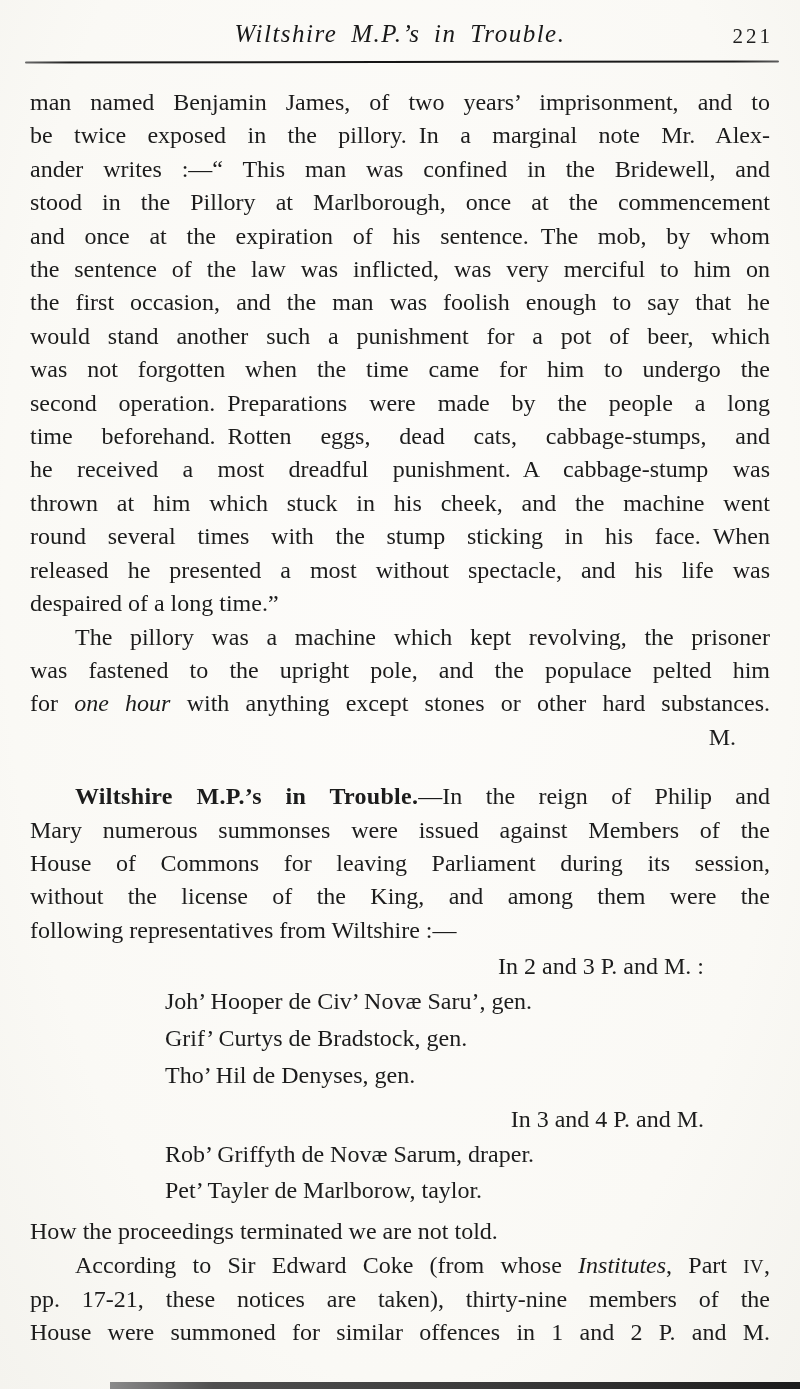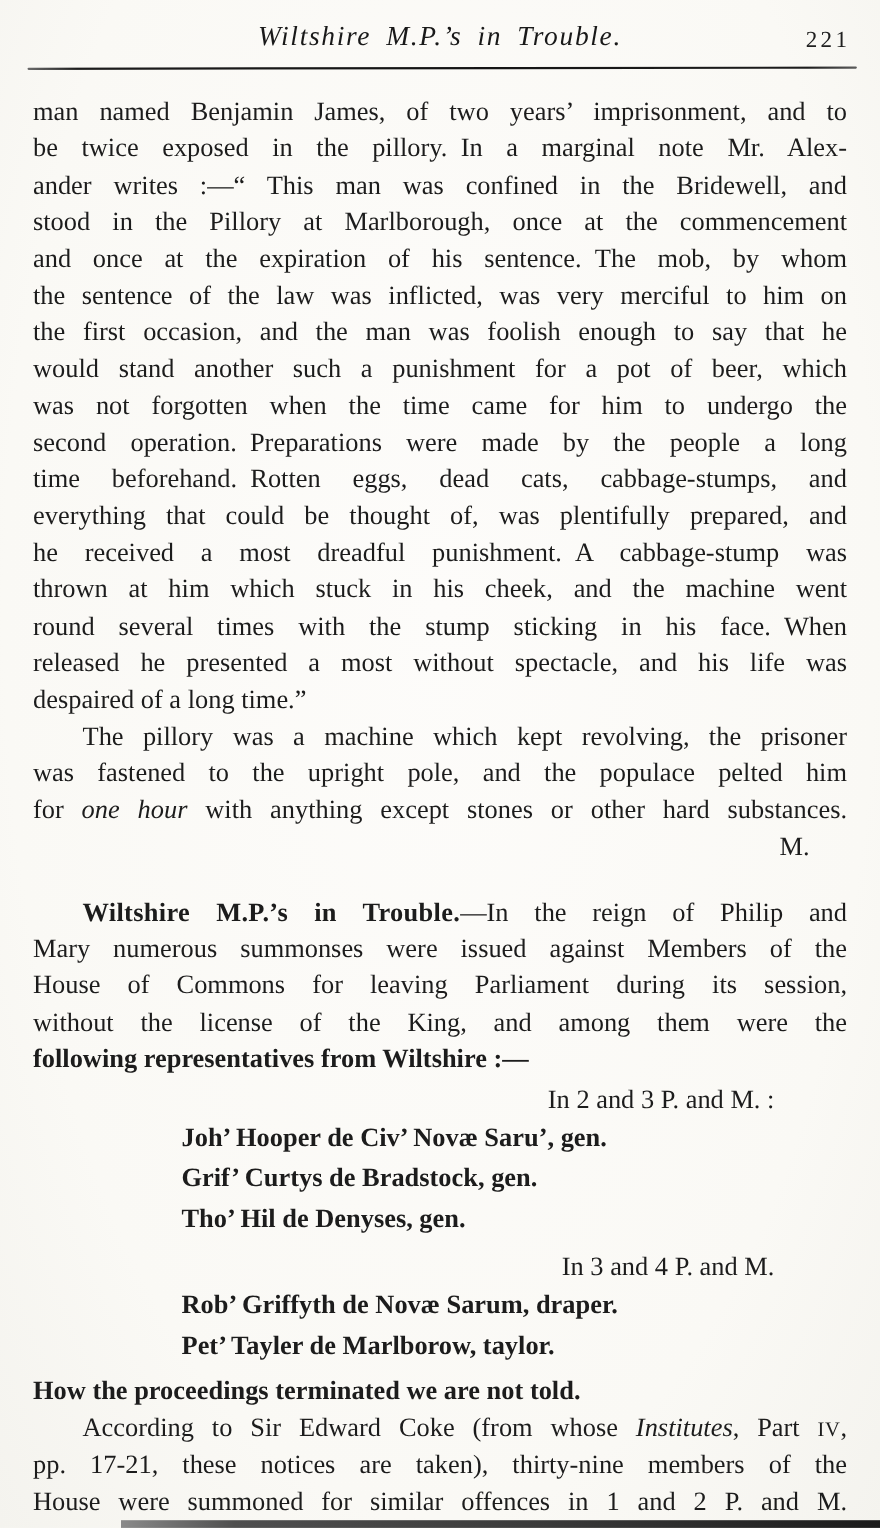--- a/index.html
+++ b/index.html
@@ -20,21 +20,21 @@
     position:absolute; right:27px; top:24px; font-size:21px; letter-spacing:3px; color:#202020;
   }
   .header-rule {
     position:absolute; left:25px; top:61px; width:754px; height:2px;
     background:linear-gradient(90deg,#6a6a6a,#1d1d1d 6%,#141414 50%,#1d1d1d 94%,#5c5c5c);
     border-radius:1px;
     transform:rotate(-0.08deg);
   }
   .content { padding:30px 30px 0 30px; font-size:24px; line-height:33.4px; }
   .jline { text-align:justify; text-align-last:justify; }
-  .lline { text-align:center; text-align-last:left;font-weight:bold; }
+  .lline { text-align:center; text-align-last:left; }
   .para .indent, .indent { text-indent:45px; }
   .para1 .jline:last-child { text-align:center; text-align-last:left; }
   .signature-line { text-align:right; padding-right:34px; line-height:33.4px; }
   .section-para { margin-top:26px; }
   .section-lead { font-weight:bold; letter-spacing:0.3px; }
   .subhead { text-align:right; margin-right:66px; line-height:34px; }
   .subhead-1 { margin-top:2px; }
   .subhead-2 { margin-top:8px; }
   .members-list { margin-left:135px; line-height:36.8px; }
   .closing { margin-top:6px; }
@@ -63,21 +63,20 @@
         <div class="jline">be twice exposed in the pillory. In a marginal note Mr. Alex-</div>
         <div class="jline">ander writes :—“ This man was confined in the Bridewell, and</div>
         <div class="jline">stood in the Pillory at Marlborough, once at the commencement</div>
         <div class="jline">and once at the expiration of his sentence. The mob, by whom</div>
         <div class="jline">the sentence of the law was inflicted, was very merciful to him on</div>
         <div class="jline">the first occasion, and the man was foolish enough to say that he</div>
         <div class="jline">would stand another such a punishment for a pot of beer, which</div>
         <div class="jline">was not forgotten when the time came for him to undergo the</div>
         <div class="jline">second operation. Preparations were made by the people a long</div>
         <div class="jline">time beforehand. Rotten eggs, dead cats, cabbage-stumps, and</div>
-        <div class="jline">everything that could be thought of, was plentifully prepared, and</div>
         <div class="jline">he received a most dreadful punishment. A cabbage-stump was</div>
         <div class="jline">thrown at him which stuck in his cheek, and the machine went</div>
         <div class="jline">round several times with the stump sticking in his face. When</div>
         <div class="jline">released he presented a most without spectacle, and his life was</div>
         <div class="jline">despaired of a long time.”</div>
       </div>
 
     <div class="para">
       <div class="jline indent">
         <span>The pillory was a machine which kept revolving, the prisoner</span>

